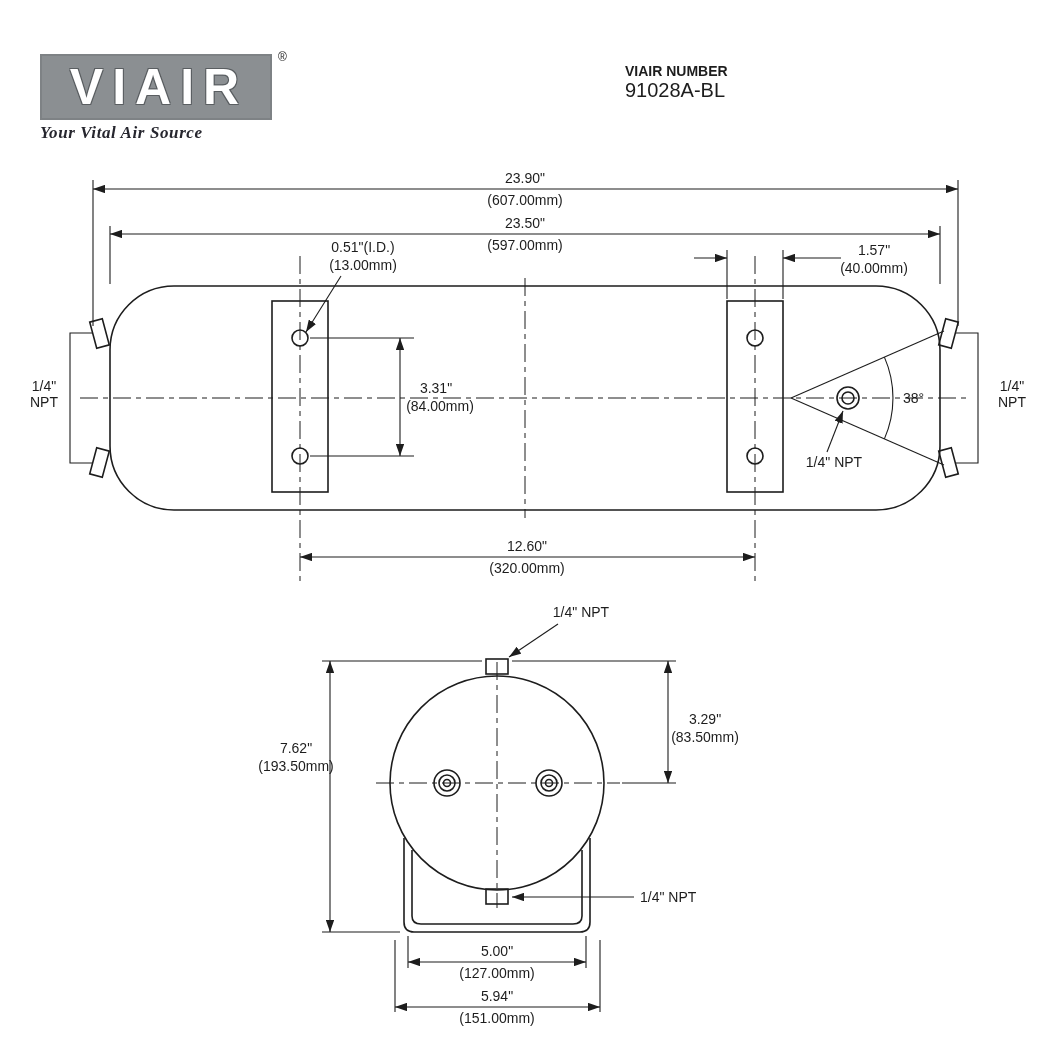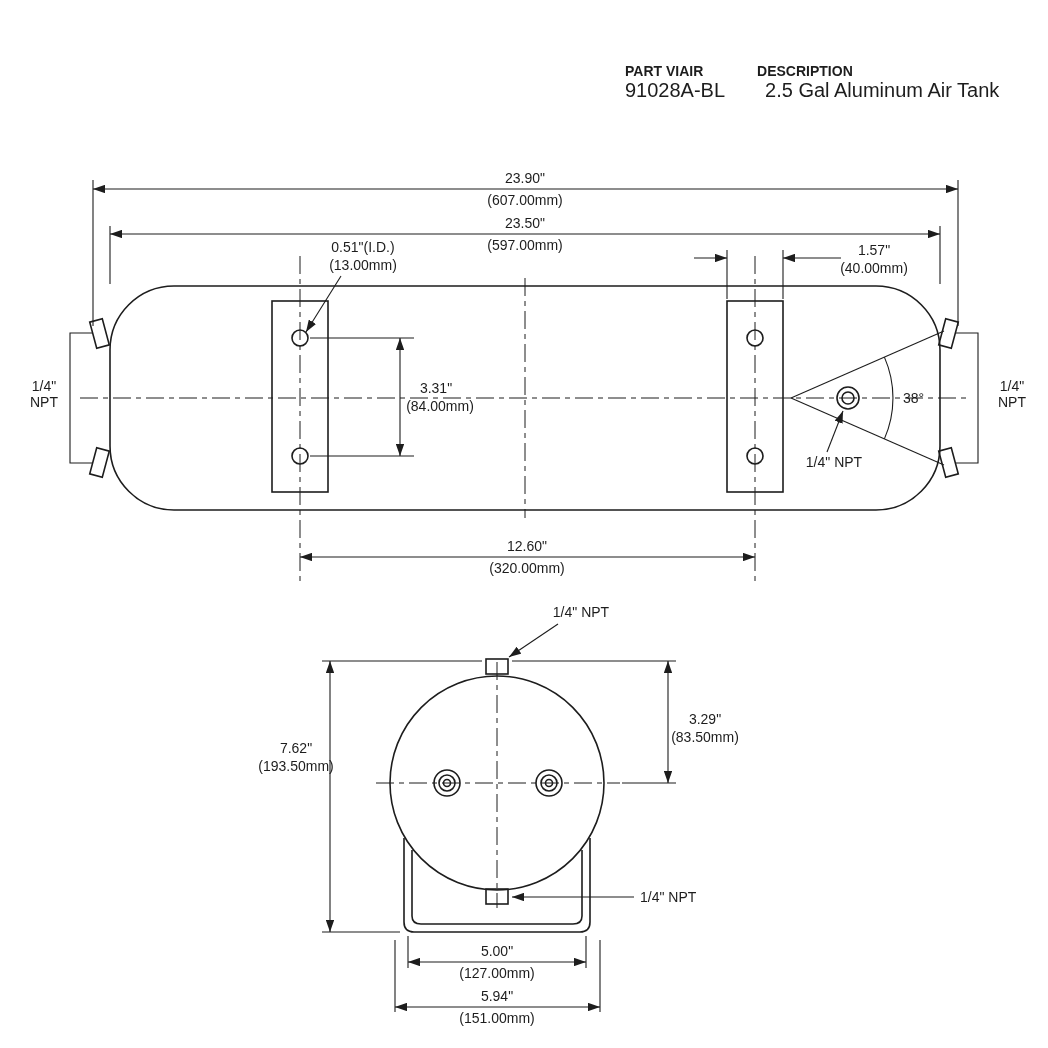--- a/index.html
+++ b/index.html
@@ -26,29 +26,32 @@
   .thin{fill:none;stroke:#1d1d1d;stroke-width:1.1;}
   .cl{fill:none;stroke:#1d1d1d;stroke-width:1;stroke-dasharray:18 5 5 5;}
   .dim{font-family:"Liberation Sans",sans-serif;font-size:14px;fill:#1d1d1d;text-anchor:middle;}
   .dim.start{text-anchor:start;}
 </style>
 </head>
 <body>
 
 <div class="page">
 
+  <div class="logo-wrap">
+    <div class="logo-box">
+      <span class="logo-text">VIAIR</span>
+    </div>
+    <span class="logo-reg">®</span>
+    <div class="tagline">Your Vital Air Source</div>
+  </div>
 
   <div class="part-info">
     <div class="col">
-      <div class="label">PART VIAIR</div>
+      <div class="label">VIAIR NUMBER</div>
       <div class="value">91028A-BL</div>
-    </div>
-    <div class="col col2">
-      <div class="label">DESCRIPTION</div>
-      <div class="value">2.5 Gal Aluminum Air Tank</div>
     </div>
   </div>
 
   <svg width="1048" height="1048" viewBox="0 0 1048 1048">
     <defs>
       <marker id="arrow" viewBox="0 0 10 7" refX="10" refY="3.5" markerWidth="11" markerHeight="8" orient="auto-start-reverse">
         <path d="M0,0 L10,3.5 L0,7 Z" fill="#1d1d1d"></path>
       </marker>
     </defs>
 

